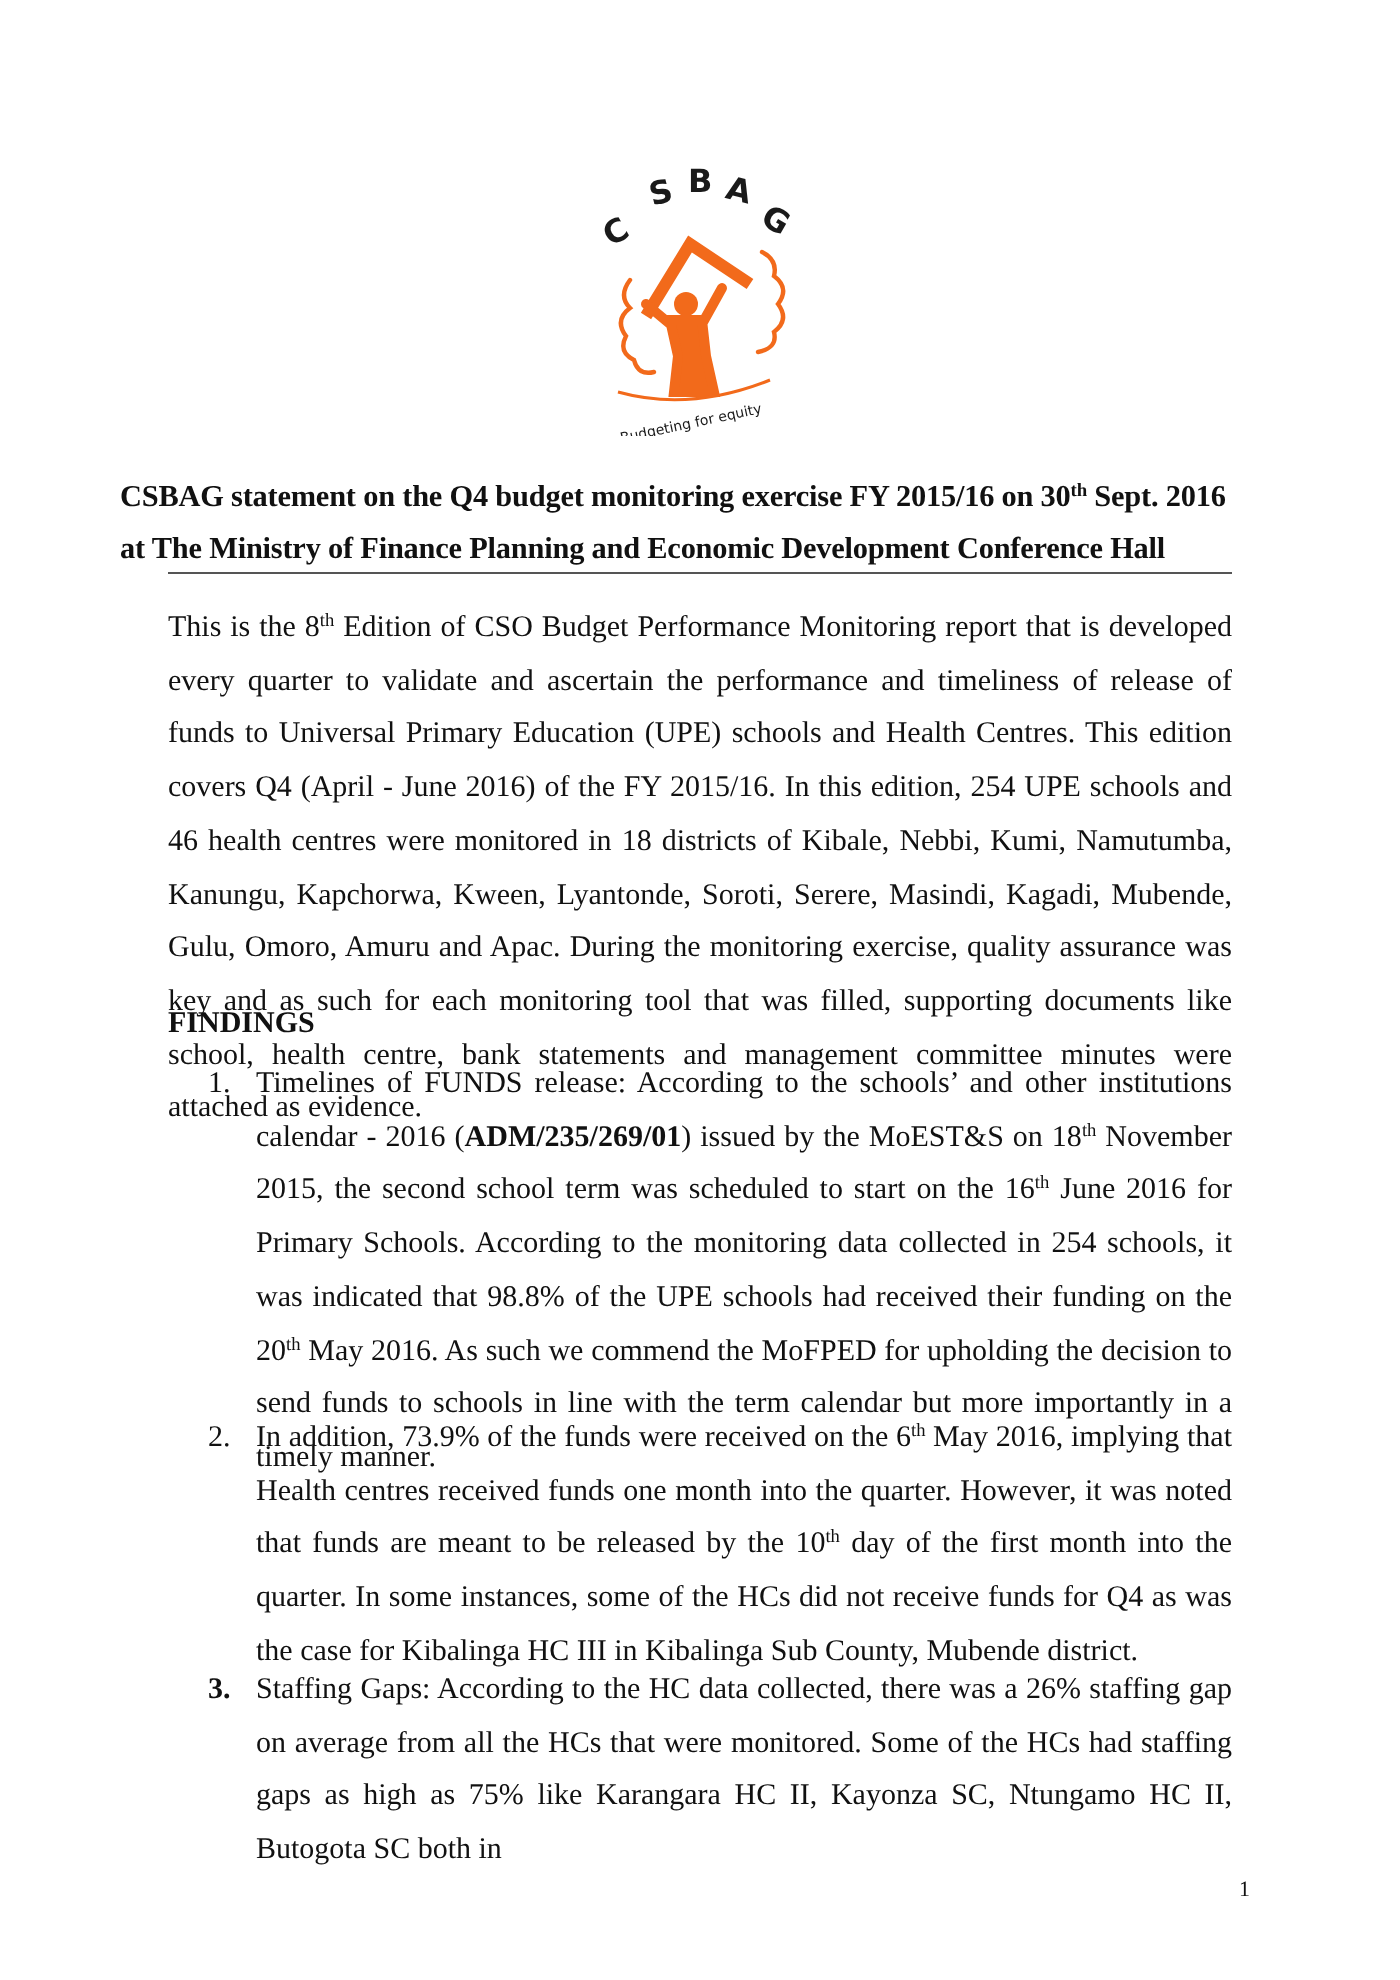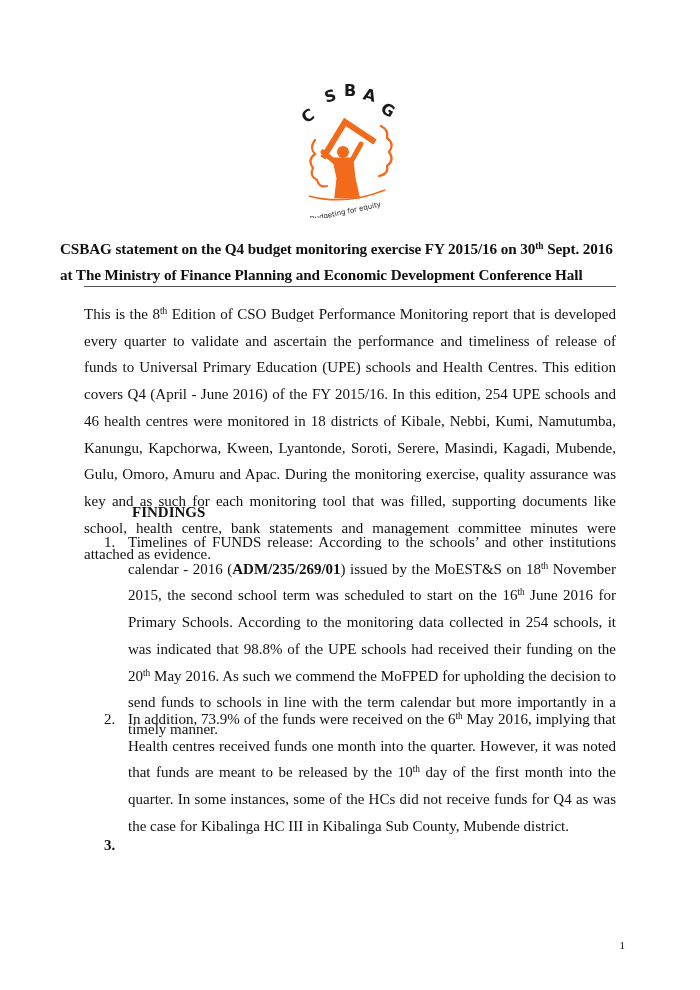--- a/index.html
+++ b/index.html
@@ -16,21 +16,21 @@
   sup { font-size: 0.62em; line-height: 0; vertical-align: 0.55em; }
 
   .rule { position: absolute; left: 84px; width: 532px; top: 286px; height: 0;
           border-top: 1px solid #555; }
 
   .para { position: absolute; left: 84px; width: 532px; font-size: 15px;
           line-height: 26.7px; text-align: justify; }
   .intro { top: 301px; }
 
   .heading { position: absolute; left: 84px; top: 504px; font-size: 15px;
-             font-weight: bold; margin-left: 48px; }
+             font-weight: bold; }
 
   .item { position: absolute; left: 128px; width: 488px; font-size: 15px;
           line-height: 26.7px; text-align: justify; }
   .item .num { position: absolute; left: -24px; top: 0; width: 20px; text-align: left; }
   .item .num.bold { font-weight: bold; }
   .item1 { top: 529px; }
   .item2 { top: 706px; }
   .item3 { top: 832px; }
 
   .pagenum { position: absolute; right: 75px; top: 939px; font-size: 11px; }
@@ -69,17 +69,17 @@
 
   <div class="item item1">
     <span class="num">1.</span><span>Timelines of FUNDS release: According to the schools’ and other institutions calendar - 2016 (</span><b>ADM/235/269/01</b><span>) issued by the MoEST&amp;S on 18</span><sup>th</sup><span> November 2015, the second school term was scheduled to start on the 16</span><sup>th</sup><span> June 2016 for Primary Schools. According to the monitoring data collected in 254 schools, it was indicated that 98.8% of the UPE schools had received their funding on the 20</span><sup>th</sup><span> May 2016. As such we commend the MoFPED for upholding the decision to send funds to schools in line with the term calendar but more importantly in a timely manner.</span>
   </div>
 
   <div class="item item2">
     <span class="num">2.</span><span>In addition, 73.9% of the funds were received on the 6</span><sup>th</sup><span> May 2016, implying that Health centres received funds one month into the quarter. However, it was noted that funds are meant to be released by the 10</span><sup>th</sup><span> day of the first month into the quarter. In some instances, some of the HCs did not receive funds for Q4 as was the case for Kibalinga HC III in Kibalinga Sub County, Mubende district.</span>
   </div>
 
   <div class="item item3">
-    <span class="num bold">3.</span>
+    <span class="num bold">3.</span><span>Staffing Gaps: According to the HC data collected, there was a 26% staffing gap on average from all the HCs that were monitored. Some of the HCs had staffing gaps as high as 75% like Karangara HC II, Kayonza SC, Ntungamo HC II, Butogota SC both in</span>
   </div>
 
   <div class="pagenum">1</div>
 </div>
 
 </body></html>

